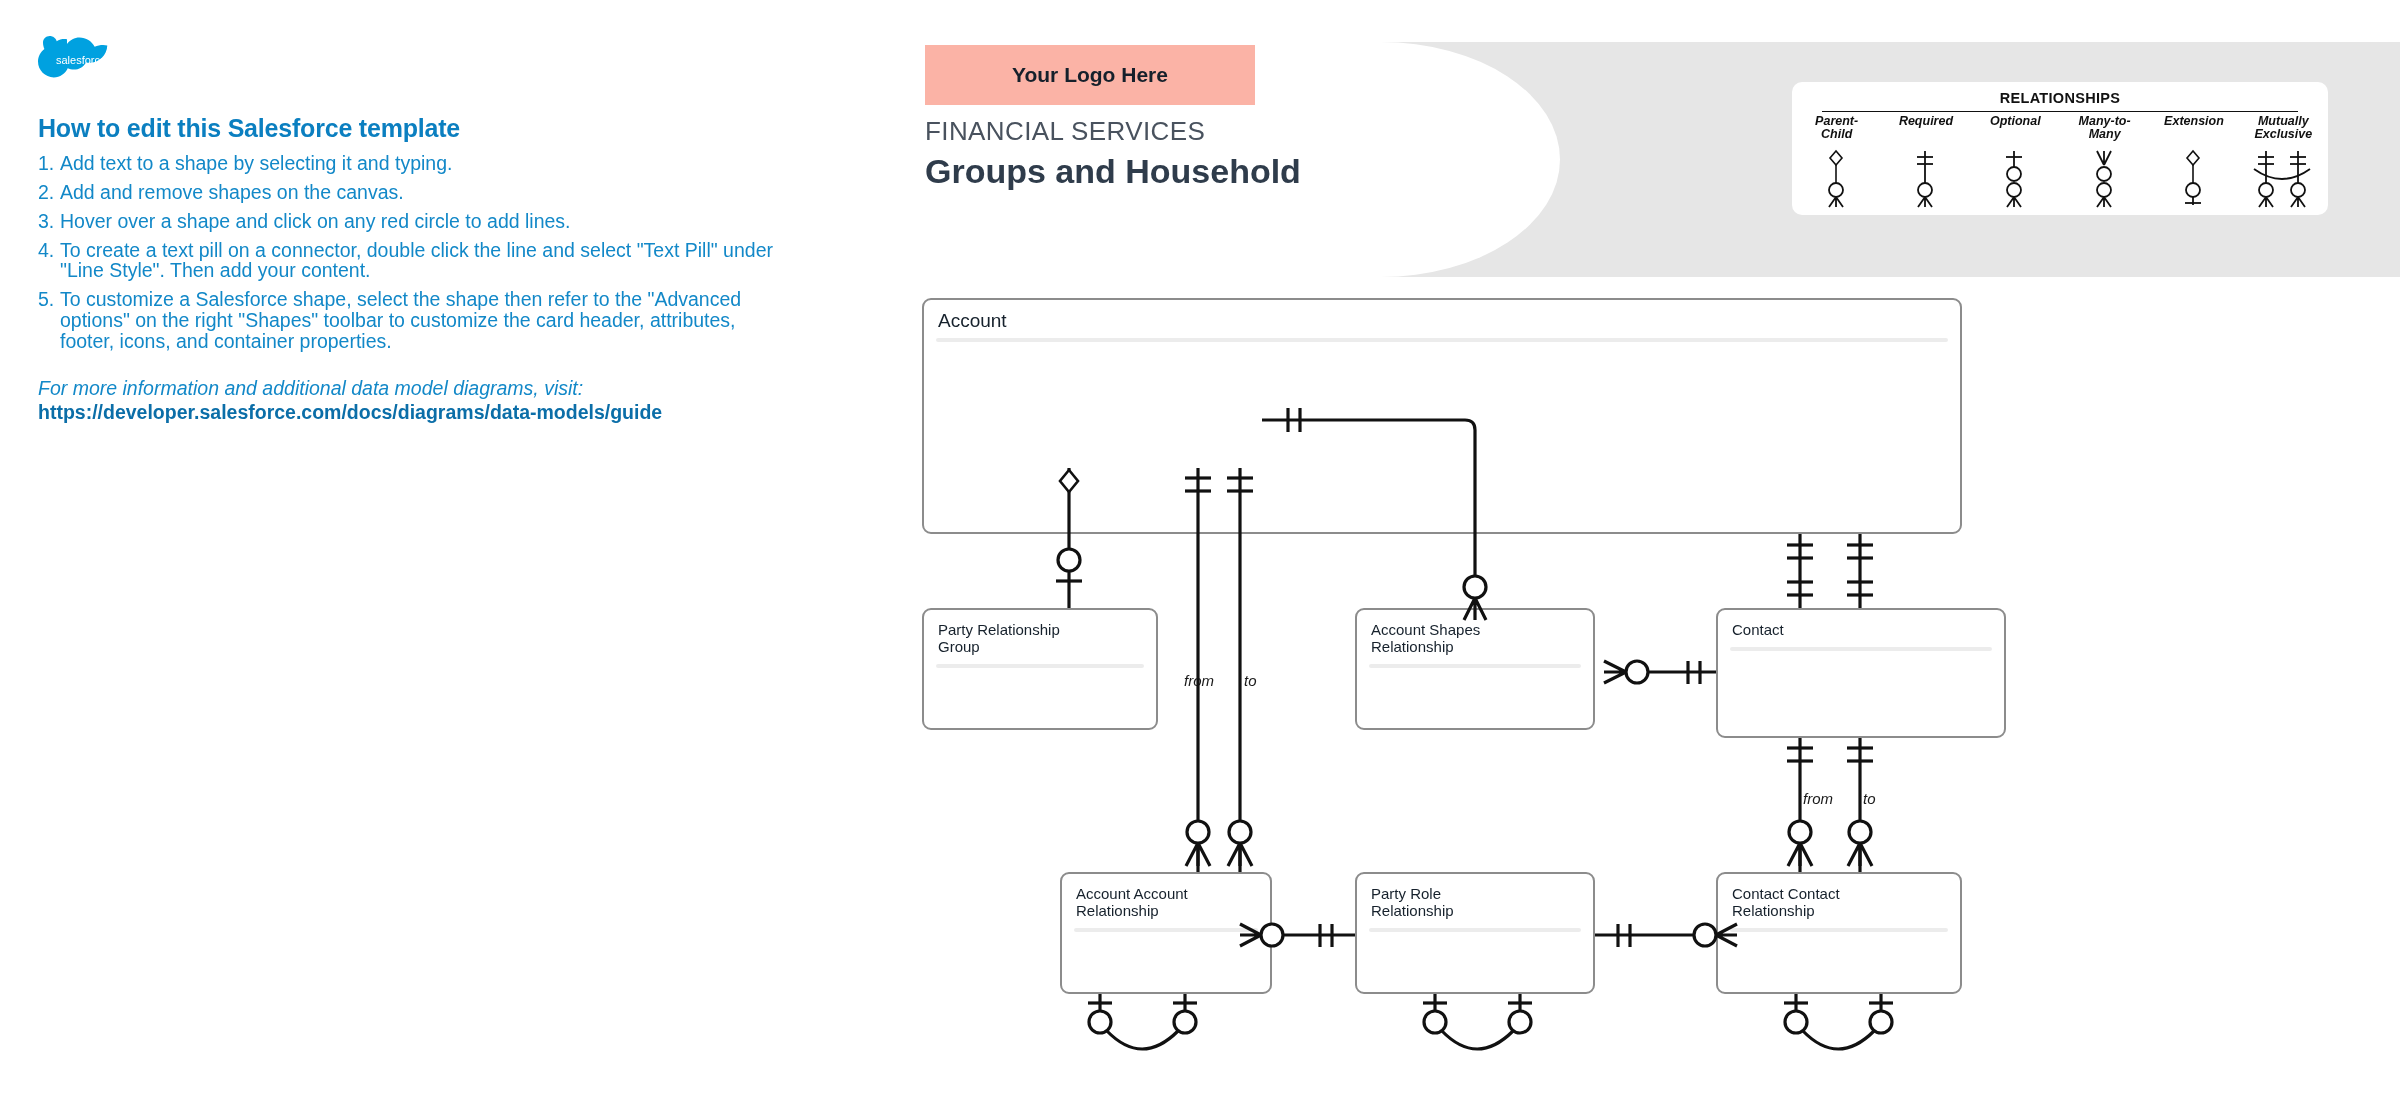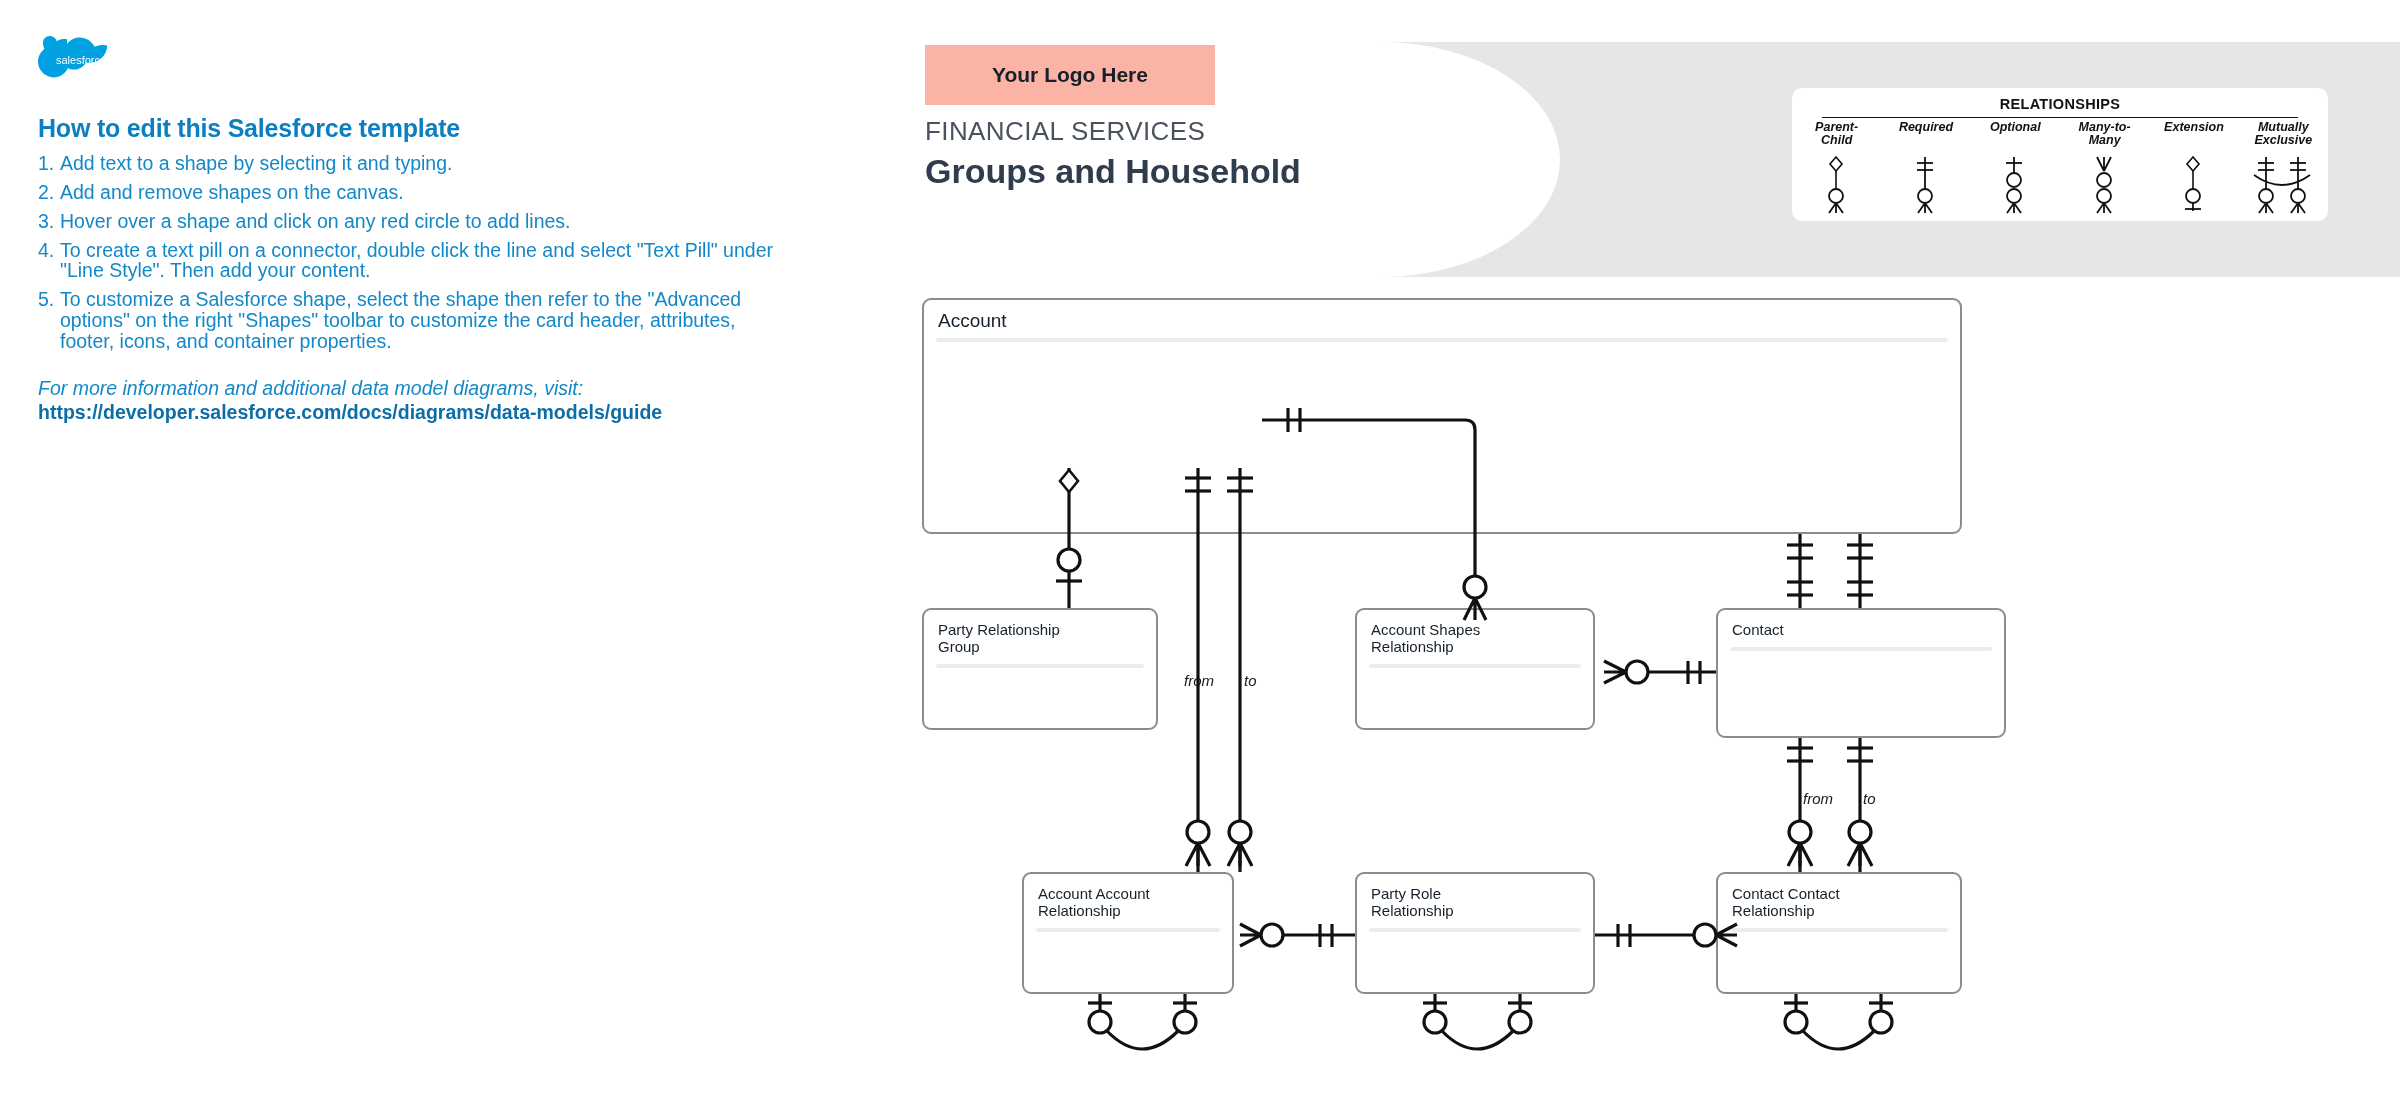--- a/index.html
+++ b/index.html
@@ -41,37 +41,37 @@
     position:absolute; left:1380px; top:42px; width:1020px; height:235px;
     background:#e6e6e6;
   }
   #grayband-cap{
     position:absolute; left:1380px; top:42px; width:180px; height:235px;
     background:#ffffff;
     border-top-right-radius:180px 118px;
     border-bottom-right-radius:180px 118px;
   }
   #logo-placeholder{
-    position:absolute; left:925px; top:45px; width:290px; height:60px;
+    position:absolute; left:925px; top:45px; width:330px; height:60px;
     background:#fbb3a6;
     display:flex; align-items:center; justify-content:center;
   }
   #logo-placeholder span{ font-size:21px; font-weight:bold; color:#15202b; }
   #eyebrow{
     position:absolute; left:925px; top:116px;
     font-size:26px; color:#49525e; letter-spacing:0.4px;
   }
   #maintitle{
     position:absolute; left:925px; top:152px;
     font-size:34px; font-weight:bold; color:#2f3c4b;
   }
 
   
   #legend{
-    position:absolute; left:1792px; top:88px; width:536px; height:133px;
+    position:absolute; left:1792px; top:82px; width:536px; height:133px;
     background:#ffffff; border-radius:10px;
   }
   #legend-title{
     text-align:center; font-size:14.5px; font-weight:bold; color:#111;
     margin-top:8px; letter-spacing:0.3px;
   }
   #legend-rule{
     height:1px; background:#111; margin:5px 30px 0 30px;
   }
   #legend-items{
@@ -349,21 +349,21 @@
       </div>
       <div class="enode" style="left: 1355px; top: 608px; width: 240px; height: 122px;">
         <div class="enode-title">Account Shapes
 Relationship</div>
         <div class="enode-rule"></div>
       </div>
       <div class="enode" style="left: 1716px; top: 608px; width: 290px; height: 130px;">
         <div class="enode-title">Contact</div>
         <div class="enode-rule"></div>
       </div>
-      <div class="enode" style="left: 1022px; top: 872px; width: 212px; height: 122px;">
+      <div class="enode" style="left: 1060px; top: 872px; width: 212px; height: 122px;">
         <div class="enode-title">Account Account
 Relationship</div>
         <div class="enode-rule"></div>
       </div>
       <div class="enode" style="left: 1355px; top: 872px; width: 240px; height: 122px;">
         <div class="enode-title">Party Role
 Relationship</div>
         <div class="enode-rule"></div>
       </div>
       <div class="enode" style="left: 1716px; top: 872px; width: 246px; height: 122px;">

